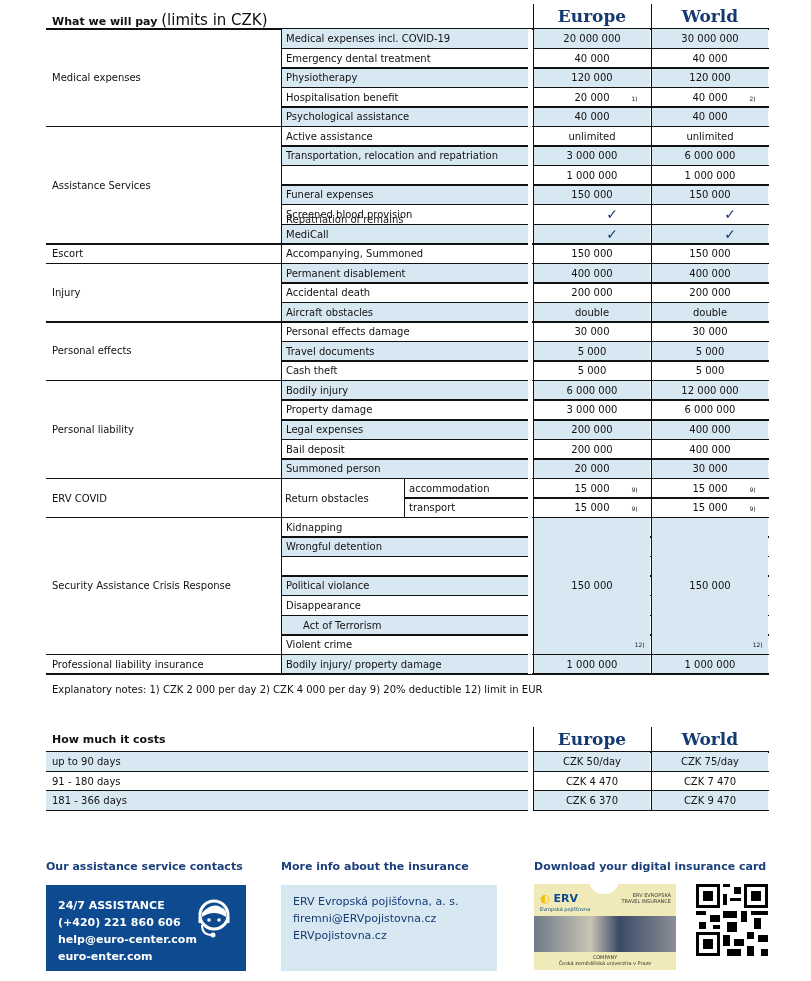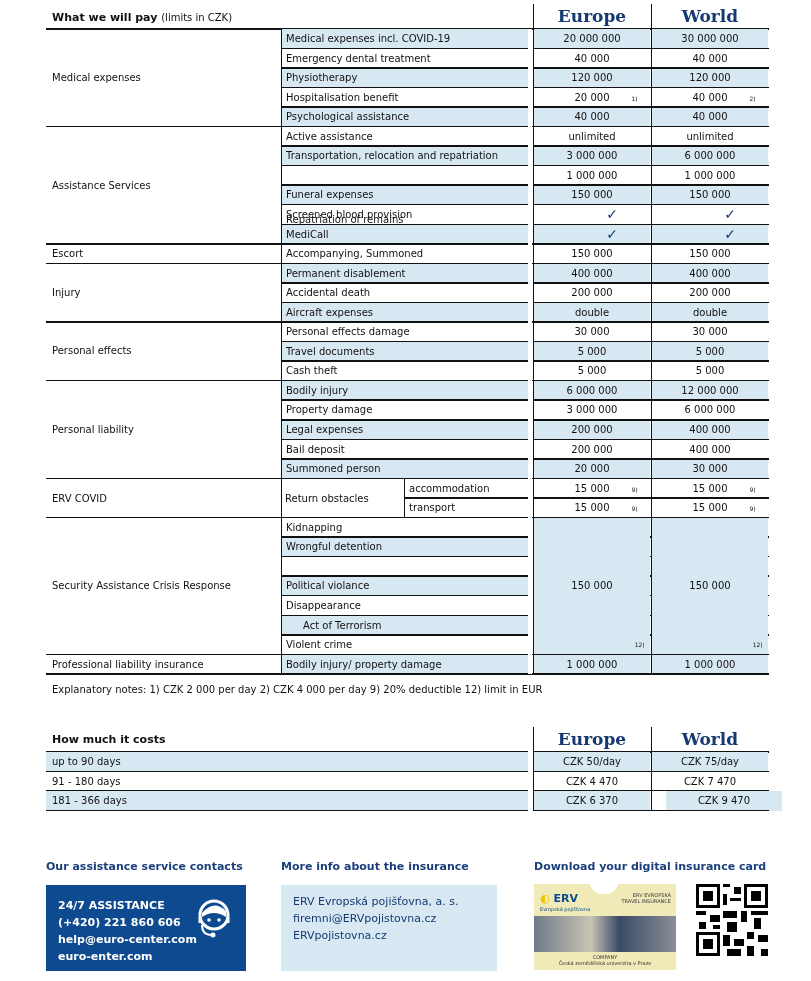--- a/index.html
+++ b/index.html
@@ -1,19 +1,19 @@
 <!DOCTYPE html>
 <html><head>
 <meta charset="utf-8">
 <style>
   * { box-sizing: border-box; margin: 0; padding: 0; }
   body { width: 811px; height: 981px; background: #fff; font-family: "DejaVu Sans", sans-serif; color: #111; position: relative; overflow: hidden; }
   .abs { position: absolute; }
   .hdr-title { left: 52px; top: 11px; font-size: 11px; font-weight: bold; }
-  .hdr-title .sub { font-weight: normal; font-size: 10px; }
+  .hdr-title .sub { font-weight: normal; font-size: 15px; }
   .col-head { font-family: "DejaVu Serif", serif; font-weight: bold; color: #153a72; font-size: 17px; text-align: center; }
   .vline { background: #111; width: 1px; }
   .hline { background: #111; height: 2px; }
   .cell { position: absolute; font-size: 10px; line-height: 19.5px; height: 19.5px; white-space: nowrap; overflow: hidden; }
   .blue { background: #d8e8f3; }
   .num { text-align: center; }
   .sup { font-size: 6px; position: absolute; top: -4px; }
   .check { color: #153a72; font-size: 14px; font-weight: bold; }
   .notes { left: 52px; top: 684px; font-size: 10px; }
   .foot-h { font-size: 11px; font-weight: bold; color: #1a3f7a; }
@@ -101,21 +101,21 @@
       <div class="cell" style="left:52px;top:263.6px;height:58.650000000000006px;line-height:58.650000000000006px;width:230px;">Injury</div>
       <div class="cell blue" style="left:282px;top:263.6px;width:246px;padding-left:4px;">Permanent disablement</div>
       <div class="cell num blue" style="left:534px;top:263.6px;width:116px;height:19.55px;line-height:19.55px;"><span style="position: relative;">400 000</span></div>
       <div class="cell num blue" style="left:652px;top:263.6px;width:116px;height:19.55px;line-height:19.55px;"><span style="position: relative;">400 000</span></div>
       <div class="cell" style="left:282px;top:283.15000000000003px;width:246px;padding-left:4px;">Accidental death</div>
       <div class="cell num" style="left:534px;top:283.15000000000003px;width:116px;height:19.55px;line-height:19.55px;"><span style="position: relative;">200 000</span></div>
       <div class="cell num" style="left:652px;top:283.15000000000003px;width:116px;height:19.55px;line-height:19.55px;"><span style="position: relative;">200 000</span></div>
       <div class="abs hline" style="left:281px;top:282.15000000000003px;width:247px;height:1.5px;"></div>
       <div class="abs hline" style="left:533px;top:282.15000000000003px;width:118px;height:1.5px;"></div>
       <div class="abs hline" style="left:651px;top:282.15000000000003px;width:118px;height:1.5px;"></div>
-      <div class="cell blue" style="left:282px;top:302.70000000000005px;width:246px;padding-left:4px;">Aircraft expenses</div>
+      <div class="cell blue" style="left:282px;top:302.70000000000005px;width:246px;padding-left:4px;">Aircraft obstacles</div>
       <div class="cell num blue" style="left:534px;top:302.70000000000005px;width:116px;height:19.55px;line-height:19.55px;"><span style="position: relative;">double</span></div>
       <div class="cell num blue" style="left:652px;top:302.70000000000005px;width:116px;height:19.55px;line-height:19.55px;"><span style="position: relative;">double</span></div>
       <div class="abs hline" style="left:281px;top:301.70000000000005px;width:247px;height:1.5px;"></div>
       <div class="abs hline" style="left:533px;top:301.70000000000005px;width:118px;height:1.5px;"></div>
       <div class="abs hline" style="left:651px;top:301.70000000000005px;width:118px;height:1.5px;"></div>
       <div class="abs hline" style="left:46px;top:321.25px;width:723px;height:1.5px;"></div>
       <div class="cell" style="left:52px;top:322.25px;height:58.650000000000006px;line-height:58.650000000000006px;width:230px;">Personal effects</div>
       <div class="cell" style="left:282px;top:322.25px;width:246px;padding-left:4px;">Personal effects damage</div>
       <div class="cell num" style="left:534px;top:322.25px;width:116px;height:19.55px;line-height:19.55px;"><span style="position: relative;">30 000</span></div>
       <div class="cell num" style="left:652px;top:322.25px;width:116px;height:19.55px;line-height:19.55px;"><span style="position: relative;">30 000</span></div>
@@ -226,21 +226,21 @@
       <div class="cell num blue" style="left:652px;top:752px;width:116px;">CZK 75/day</div>
       <div class="abs hline" style="left:46px;top:770.5px;width:482px;height:1px;"></div>
       <div class="abs hline" style="left:533px;top:770.5px;width:236px;height:1px;"></div>
       <div class="cell" style="left:46px;top:771.5px;width:482px;padding-left:6px;">91 - 180 days</div>
       <div class="cell num" style="left:534px;top:771.5px;width:116px;">CZK 4 470</div>
       <div class="cell num" style="left:652px;top:771.5px;width:116px;">CZK 7 470</div>
       <div class="abs hline" style="left:46px;top:790px;width:482px;height:1px;"></div>
       <div class="abs hline" style="left:533px;top:790px;width:236px;height:1px;"></div>
       <div class="cell blue" style="left:46px;top:791px;width:482px;padding-left:6px;">181 - 366 days</div>
       <div class="cell num blue" style="left:534px;top:791px;width:116px;">CZK 6 370</div>
-      <div class="cell num blue" style="left:652px;top:791px;width:116px;margin-left:14px;">CZK 9 470</div>
+      <div class="cell num blue" style="left:652px;top:791px;width:116px;">CZK 9 470</div>
       <div class="abs hline" style="left:46px;top:809.5px;width:482px;height:1px;"></div>
       <div class="abs hline" style="left:533px;top:809.5px;width:236px;height:1px;"></div>
       <div class="abs vline" style="left:533px;top:727px;height:83.5px;"></div>
       <div class="abs vline" style="left:651px;top:727px;height:83.5px;"></div>
     </div>
 
   <div class="abs foot-h" style="left:46px;top:860px;">Our assistance service contacts</div>
   <div class="abs box1">
     <div>24/7 ASSISTANCE</div>
     <div>(+420) 221 860 606</div>

